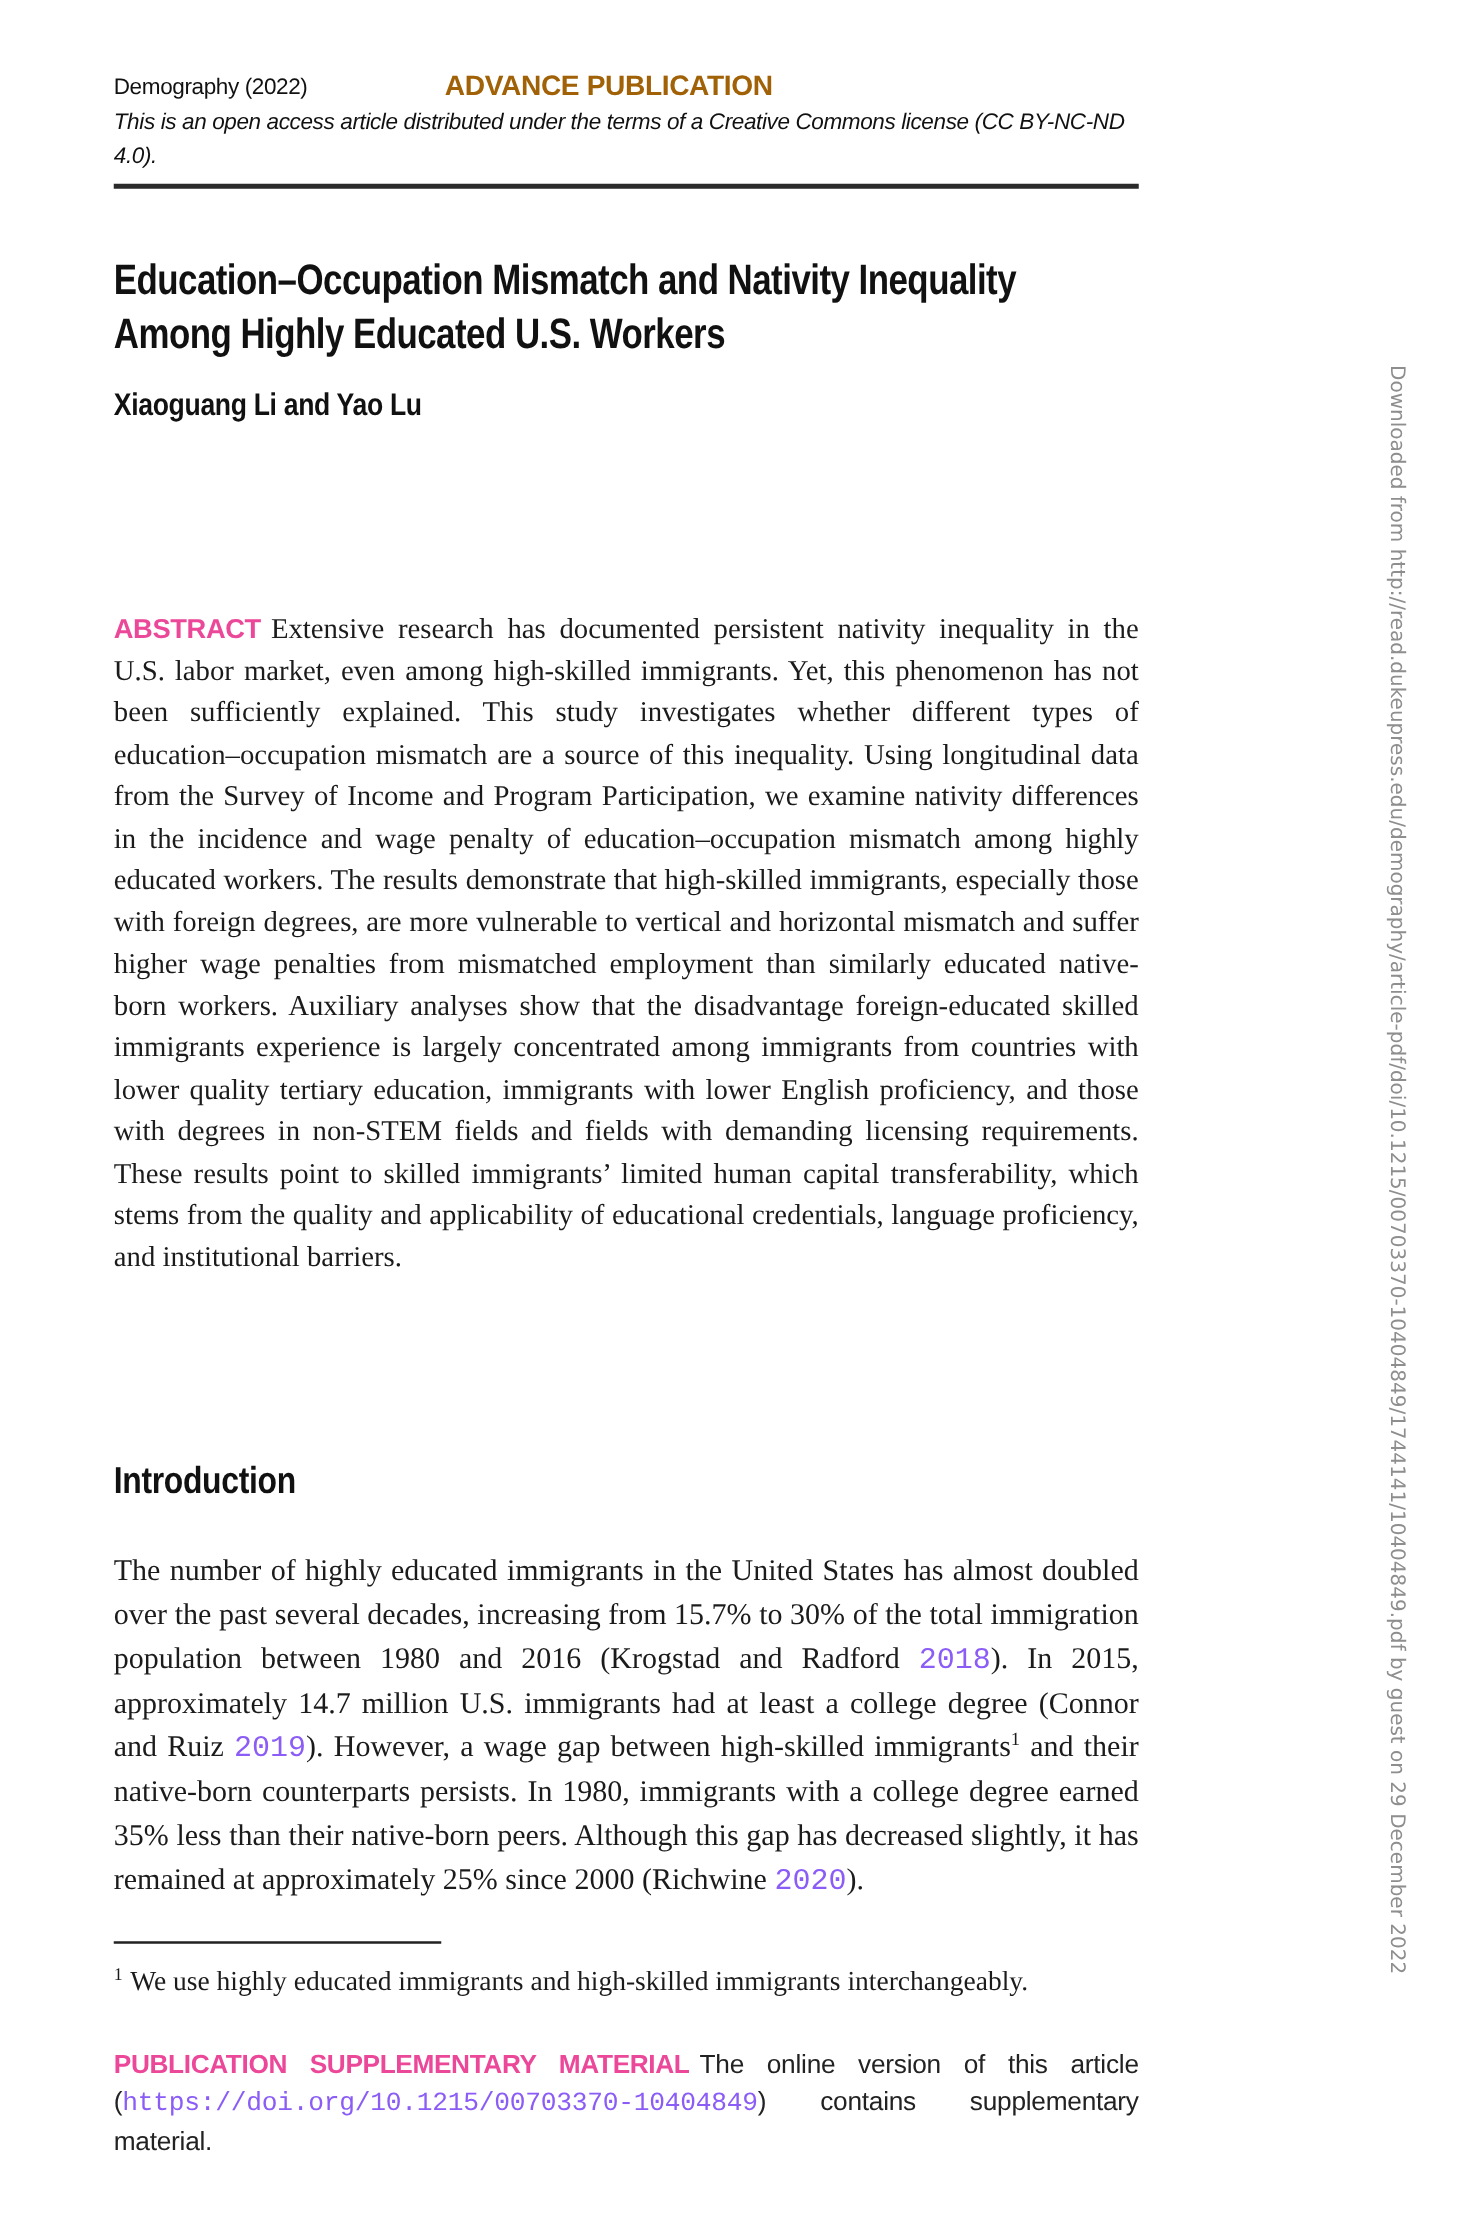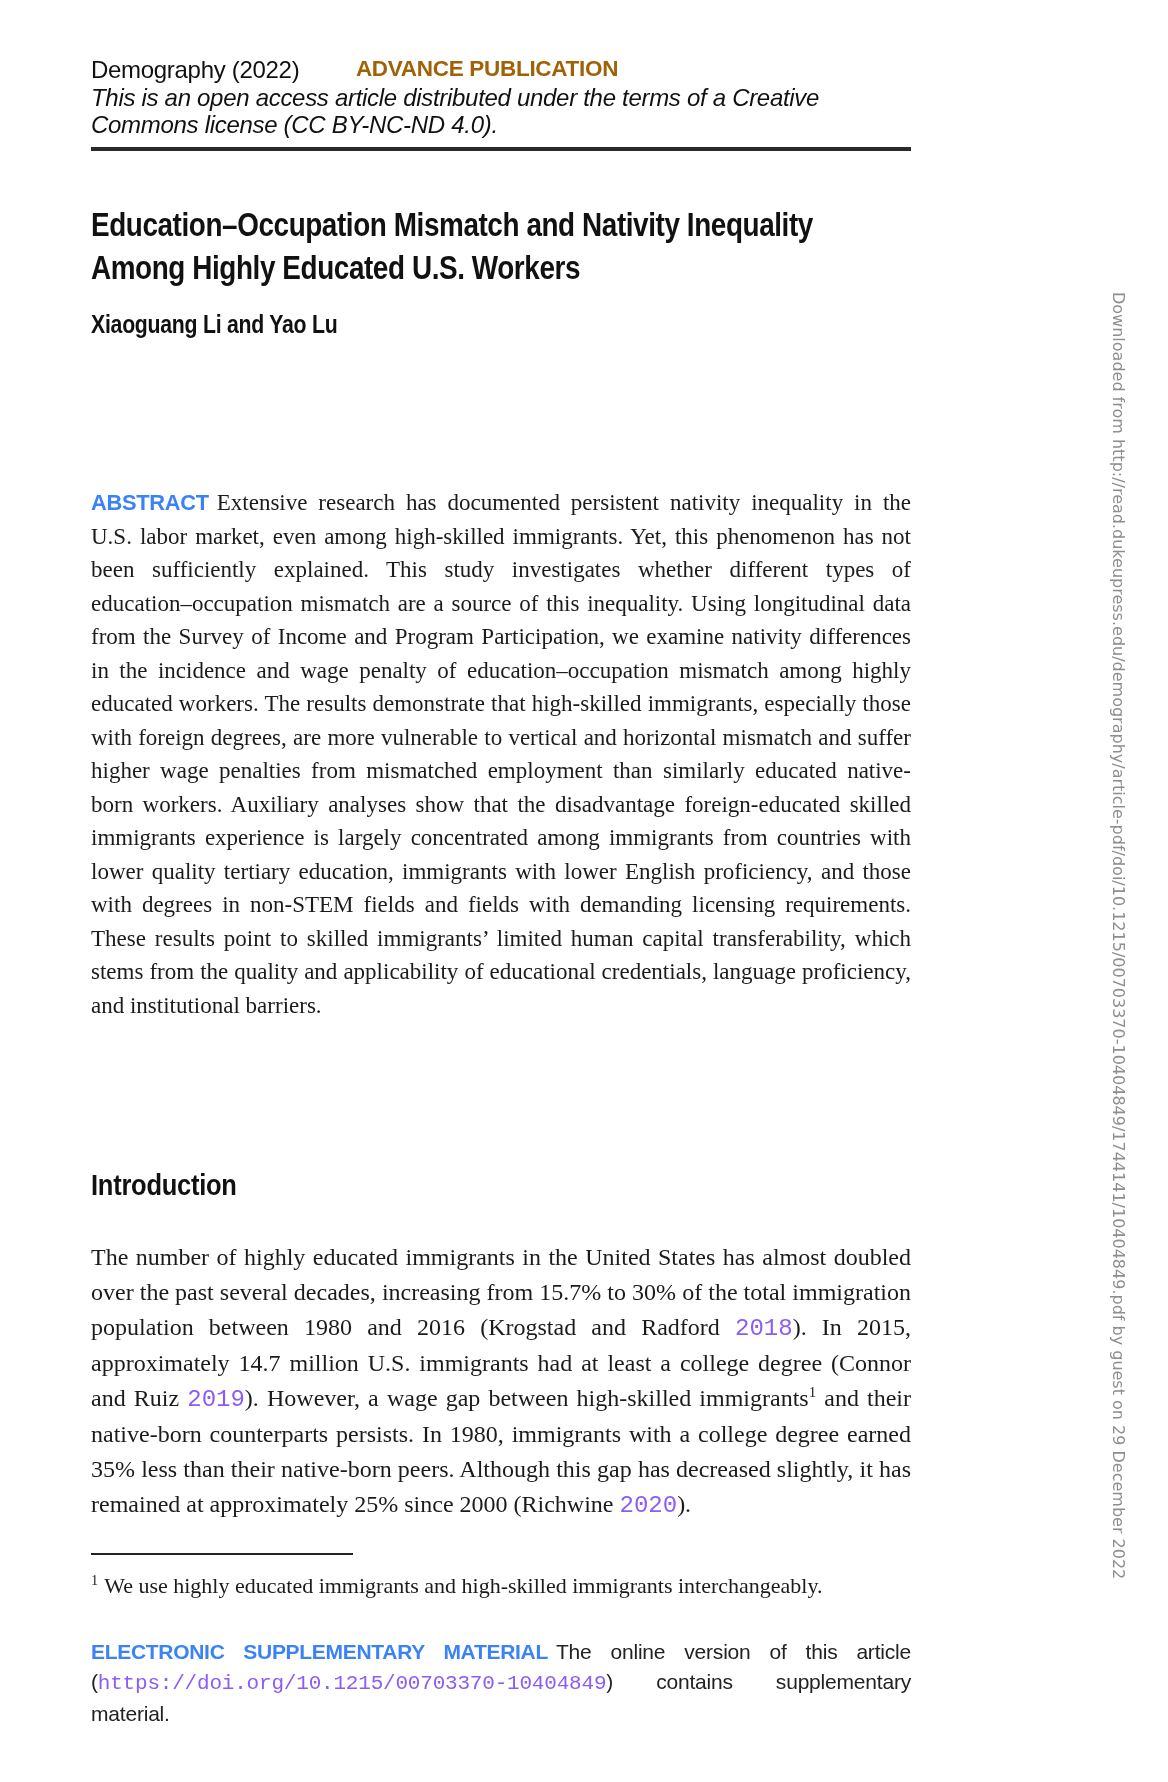--- a/index.html
+++ b/index.html
@@ -10,21 +10,21 @@
     background: #ffffff;
     overflow: hidden;
     font-family: "Liberation Serif", serif;
     color: #1b1b1b;
   }
   .block { position: absolute; left: 91px; width: 820px; }
 
   
   .header-left {
     font-family: "Liberation Sans", sans-serif;
-    font-size: 24px;
+    font-size: 18px;
     line-height: 27.5px;
     letter-spacing: -0.3px;
     color: #111;
   }
   .header-license { font-style: italic; }
   .adv-pub {
     position: absolute;
     top: 56px;
     left: 77px;
     width: 820px;
@@ -78,21 +78,21 @@
     line-height: 33.5px;
     text-align: justify;
     margin: 0;
   }
   .inline-label {
     font-family: "Liberation Sans", sans-serif;
     font-weight: bold;
     font-size: 0.95em;
     letter-spacing: -0.3px;
     padding-right: 8px;
-    color: #3b82f6;
+    color: #ec4899;
   }
   .keywords {
     top: 1048px;
     font-size: 24px;
     line-height: 34px;
     margin: 0;
   }
 
   
   .section-heading {
@@ -181,15 +181,15 @@
 
 
   <h2 class="block section-heading">Introduction</h2>
 
   <p class="block body-para"><span>The number of highly educated immigrants in the United States has almost doubled over the past several decades, increasing from 15.7% to 30% of the total immigration population between 1980 and 2016 (Krogstad and Radford </span><a class="ref-link">2018</a><span>). In 2015, approximately 14.7 million U.S. immigrants had at least a college degree (Connor and Ruiz </span><a class="ref-link">2019</a><span>). However, a wage gap between high-skilled immigrants</span><sup class="fn-marker">1</sup><span> and their native-born counterparts persists. In 1980, immigrants with a college degree earned 35% less than their native-born peers. Although this gap has decreased slightly, it has remained at approximately 25% since 2000 (Richwine </span><a class="ref-link">2020</a><span>).</span></p>
 
   <div class="footnote-rule"></div>
 
   <p class="block footnote"><sup>1</sup><span>We use highly educated immigrants and high-skilled immigrants interchangeably.</span></p>
 
-  <p class="block esm"><span class="inline-label">ELECTRONIC SUPPLEMENTARY MATERIAL</span><span>The online version of this article (</span><a class="ref-link">https://doi.org/10.1215/00703370-10404849</a><span>) contains supplementary material.</span></p>
+  <p class="block esm"><span class="inline-label">PUBLICATION SUPPLEMENTARY MATERIAL</span><span>The online version of this article (</span><a class="ref-link">https://doi.org/10.1215/00703370-10404849</a><span>) contains supplementary material.</span></p>
 
 </div>
 
 </body></html>

